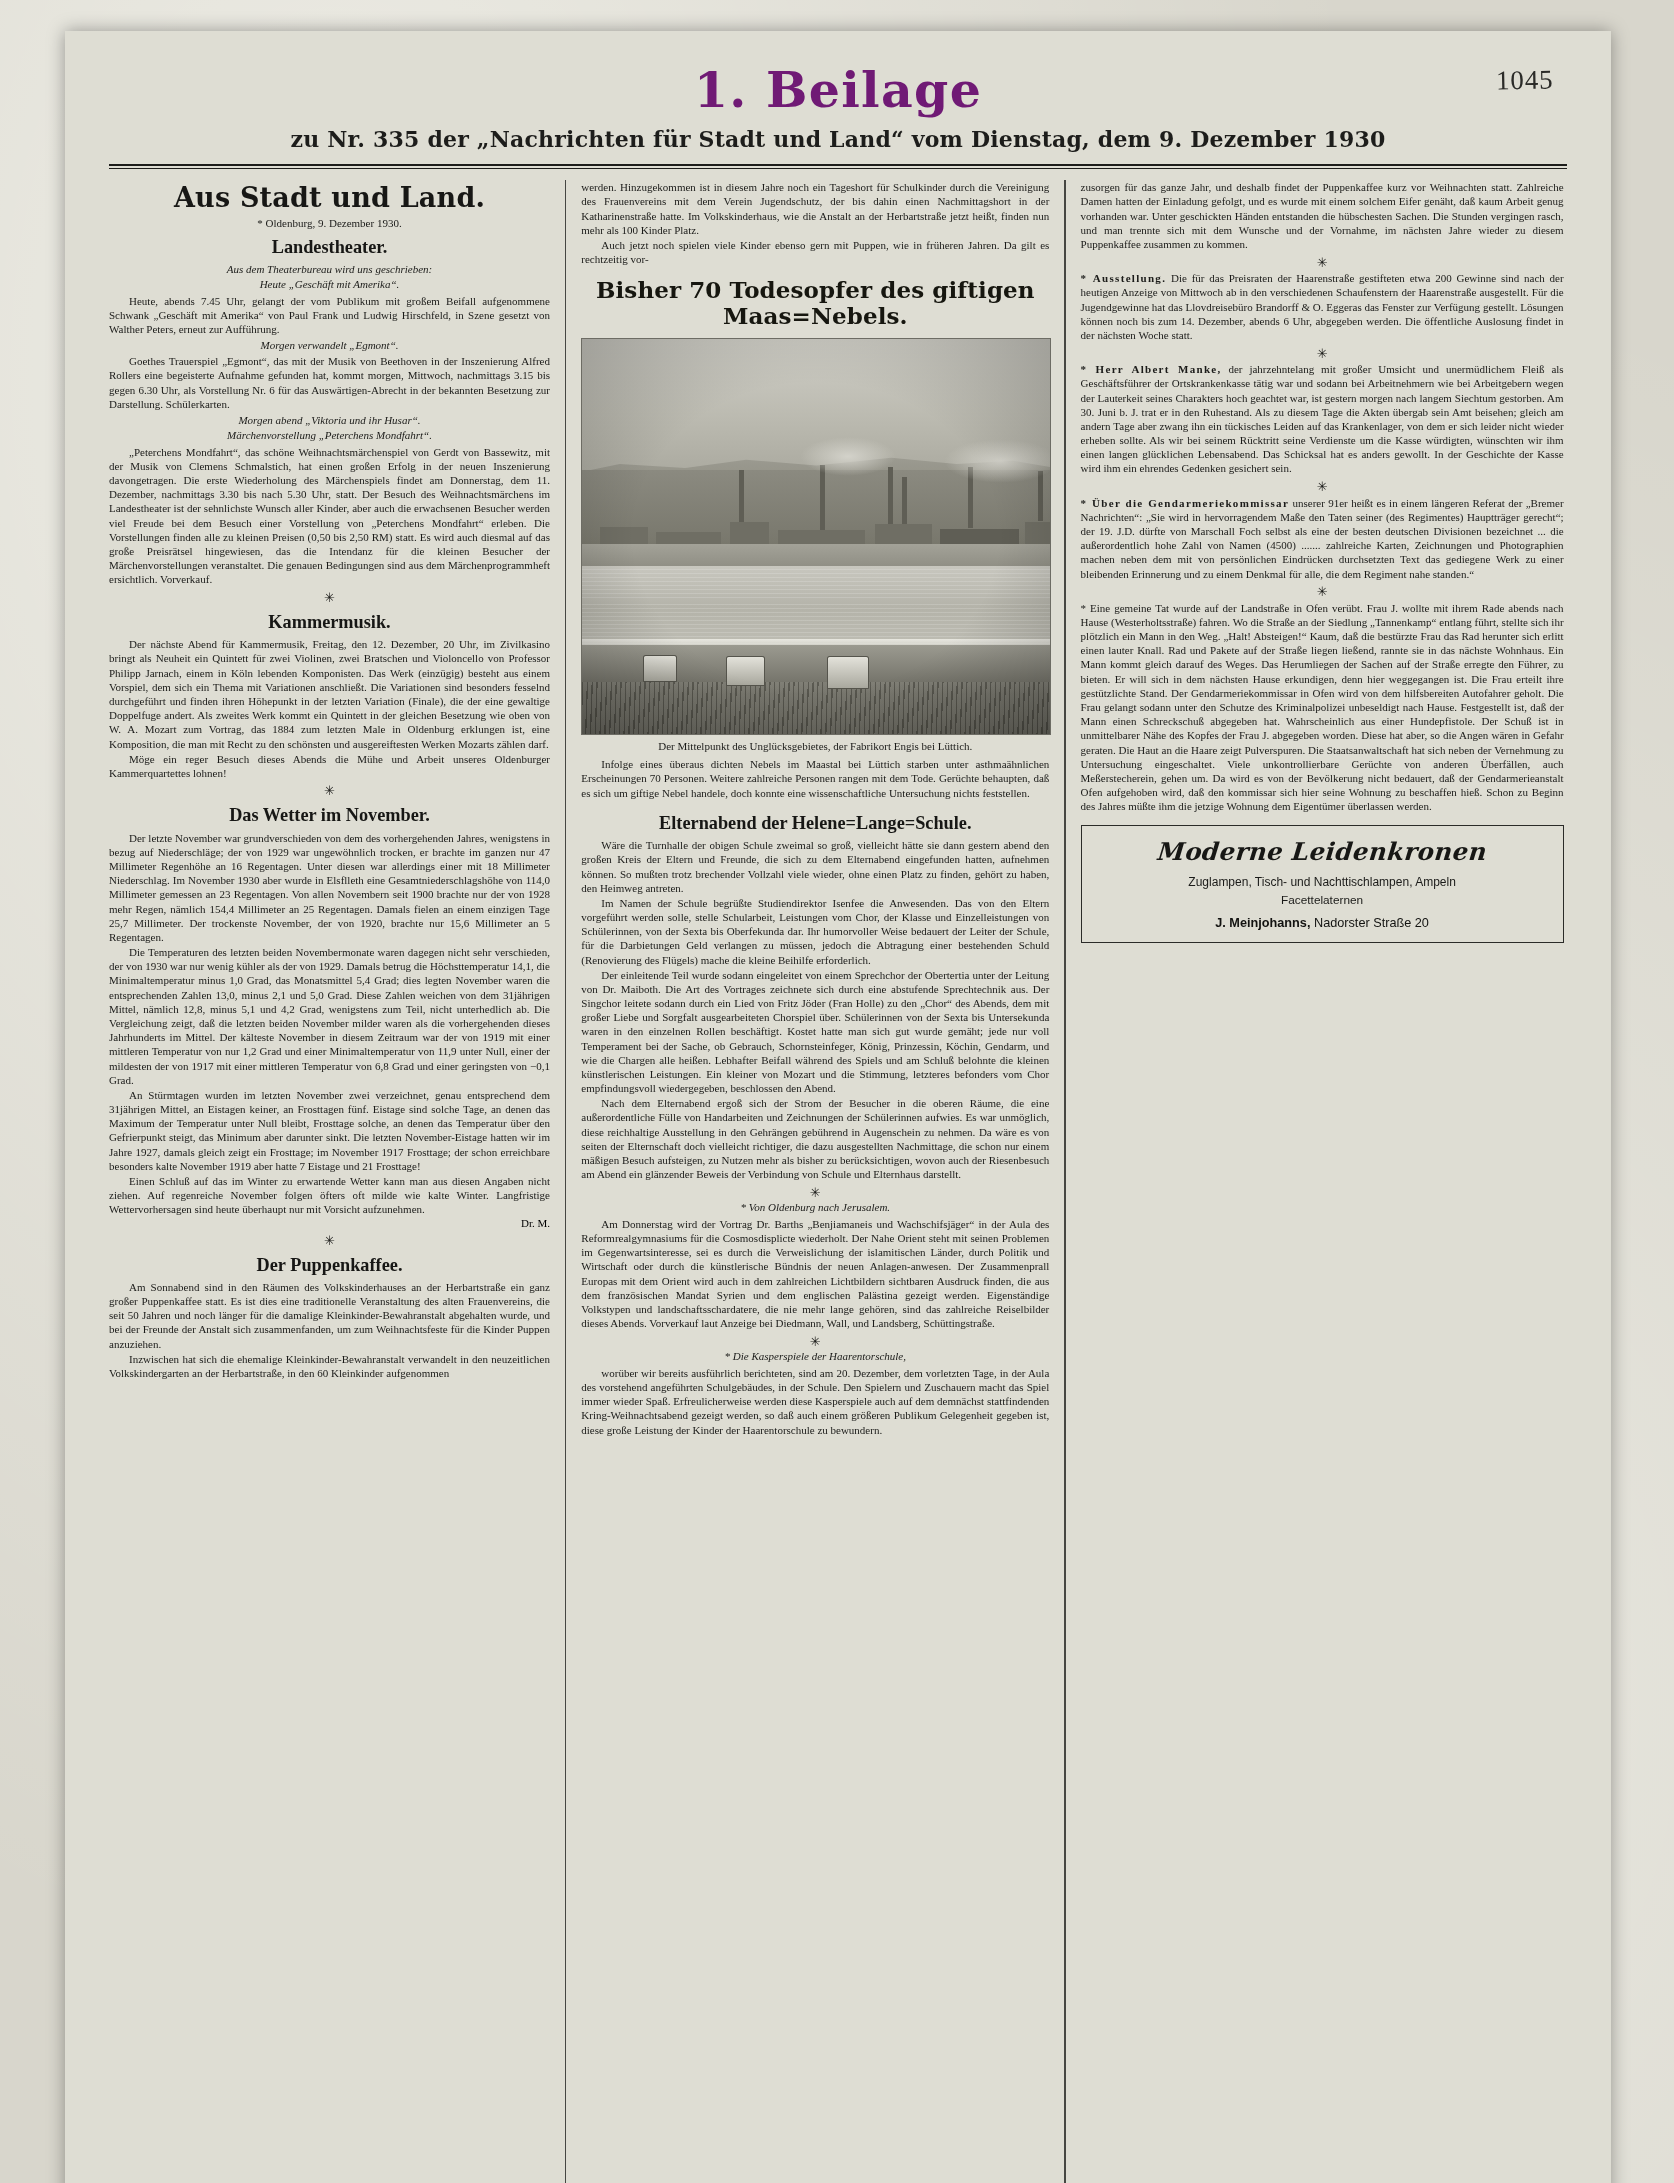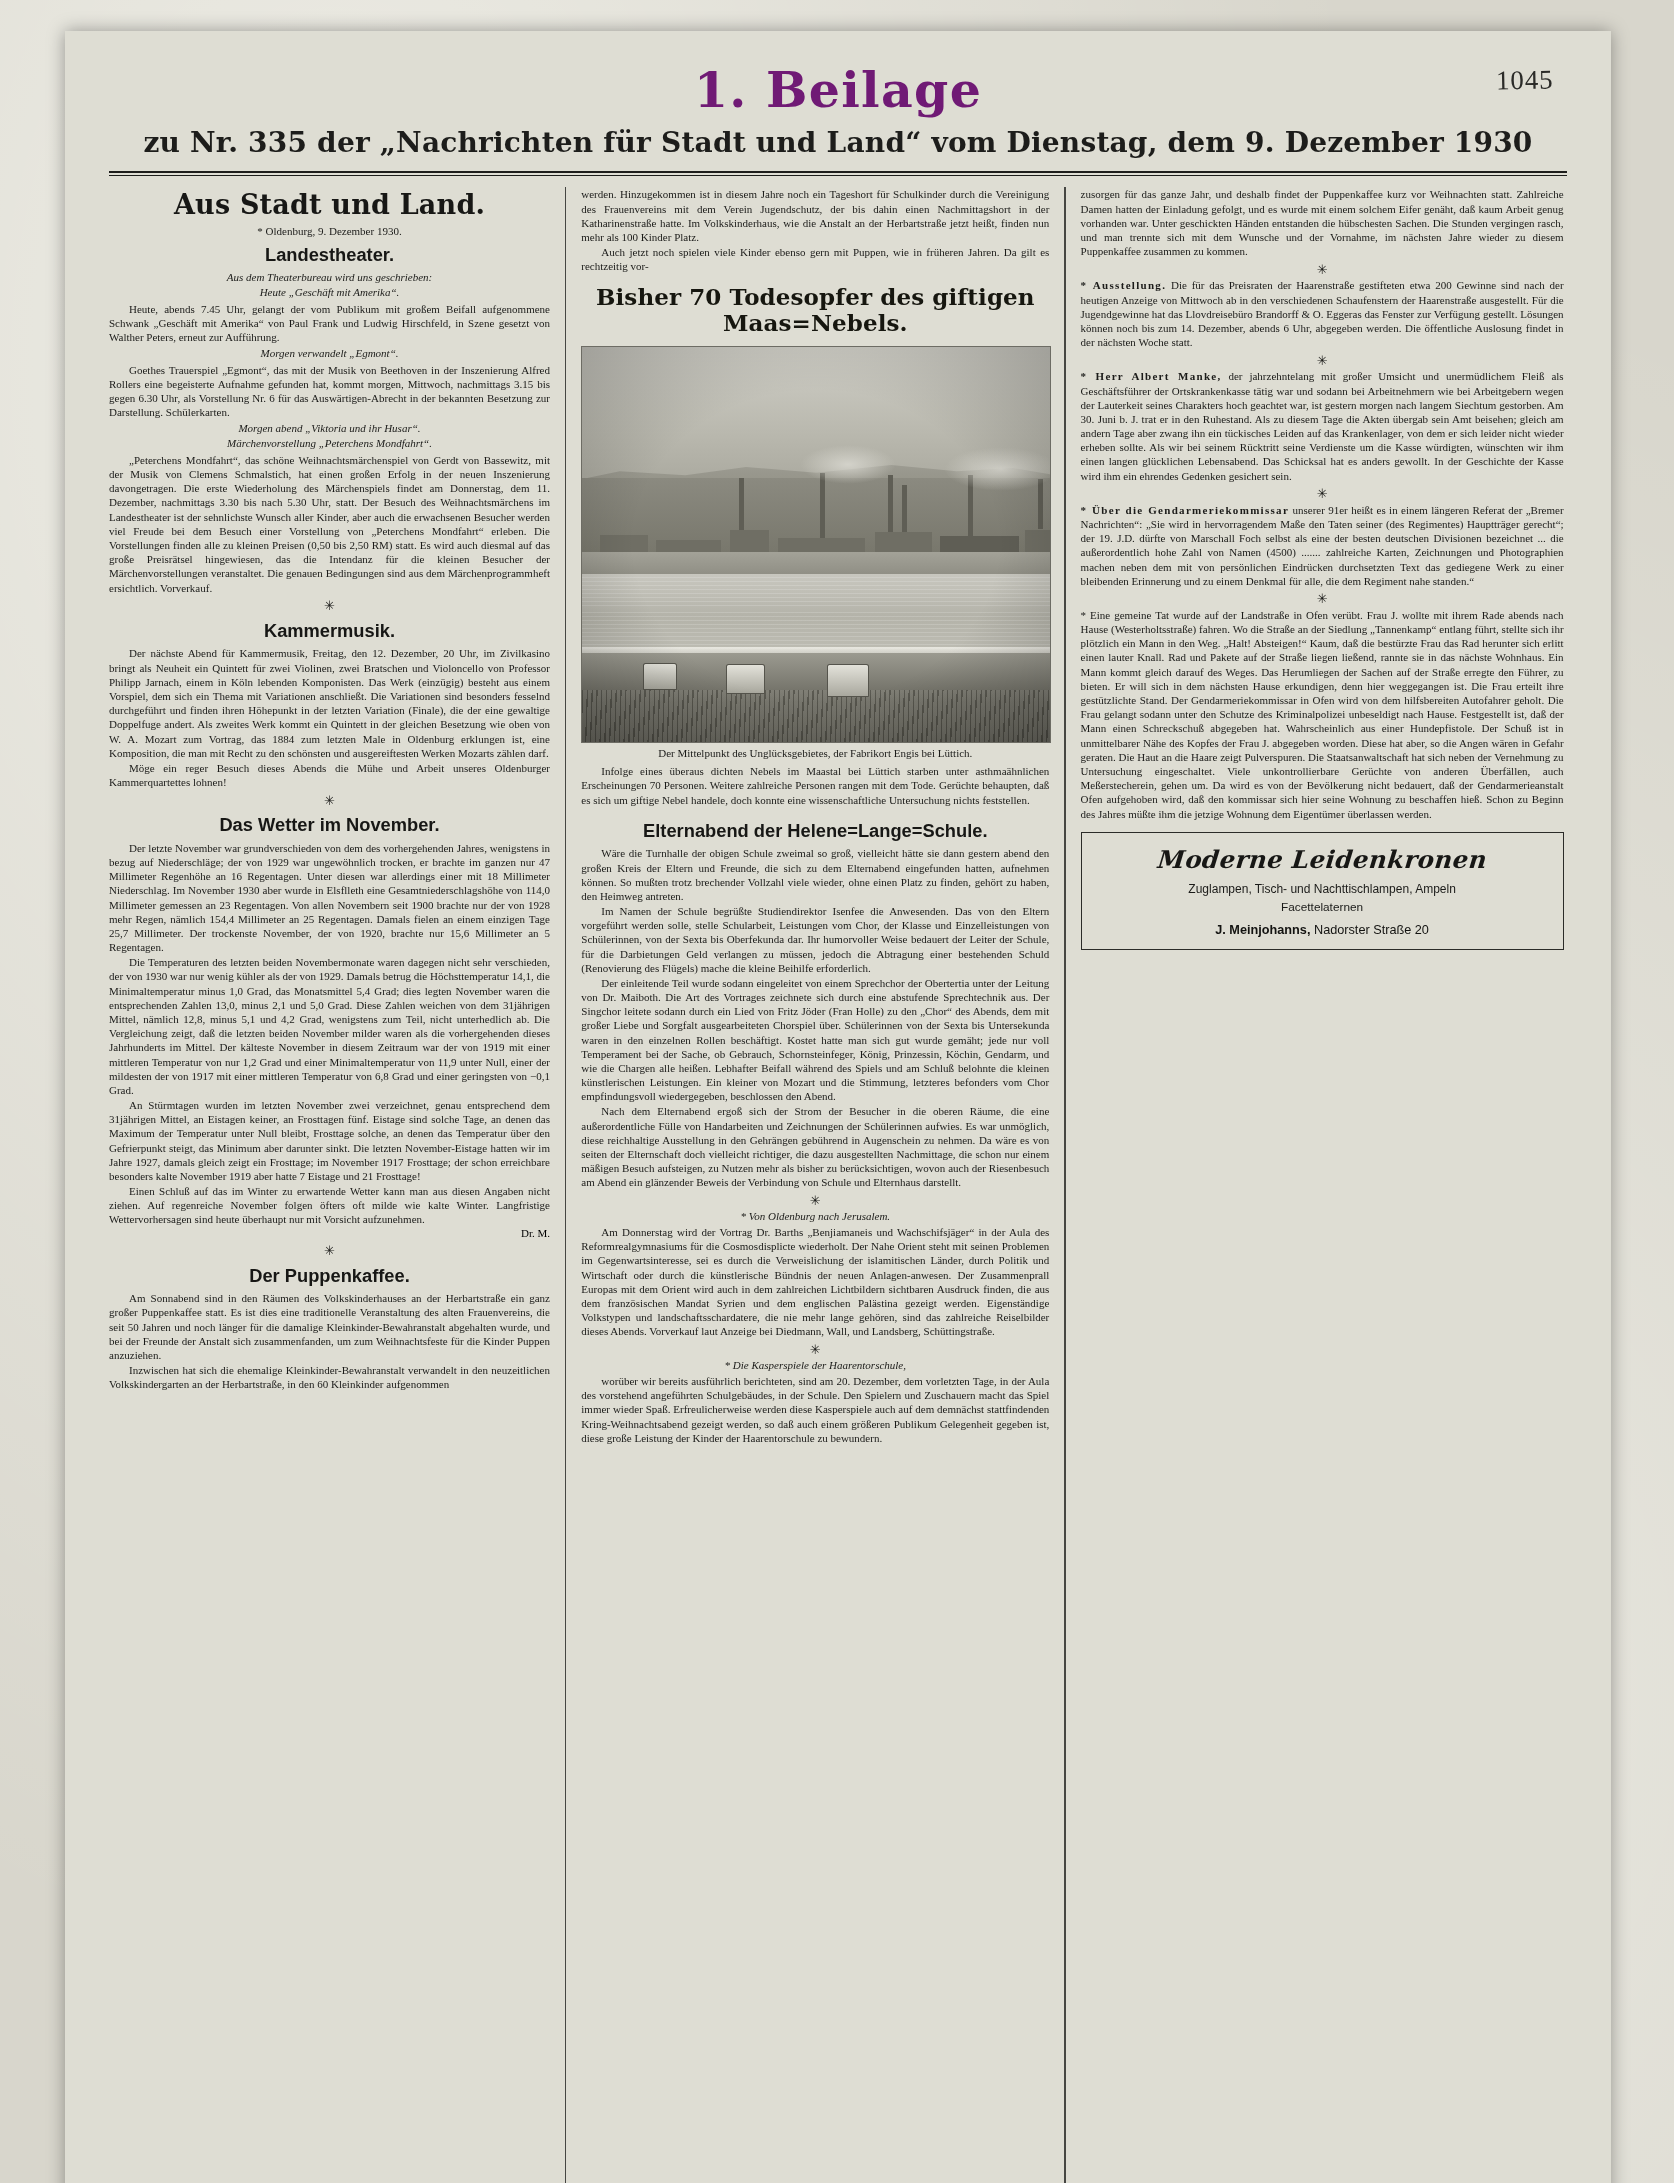--- a/index.html
+++ b/index.html
@@ -65,21 +65,21 @@
     font-weight: bold;
     font-size: 49px;
     letter-spacing: 1.3px;
     color: #701a75;
     margin-top: 7.9px;
     line-height: 1.05;
   }
   .beilage-sub {
     font-family: "DejaVu Serif", serif;
     font-weight: bold;
-    font-size: 28px;
+    font-size: 22px;
     color: #1d1d1b;
     margin-top: 9.6px;
     line-height: 1.2;
     letter-spacing: 0.2px;
   }
   .rule-thick {
     border-top: 2.6px solid #1d1d1b;
     margin-top: 11.4px;
   }
   .rule-thin {
@@ -117,21 +117,21 @@
   h2.section-head {
     font-family: "DejaVu Serif", serif;
     font-weight: bold;
     font-size: 27px;
     text-align: center;
     margin: 1.7px 0 4.4px 0;
     color: #171715;
     letter-spacing: 0.2px;
   }
   h3.sub-head-l {
-    font-family: Liberation Sans, sans-serif;
+    font-family: Liberation Serif, serif;
     font-weight: bold;
     font-size: 18.3px;
     text-align: center;
     margin: 7.9px 0 4.4px 0;
     color: #171715;
   }
   .dateline {
     text-align: center;
     font-size: 11px;
     margin: 0.9px 0 5.2px 0;

